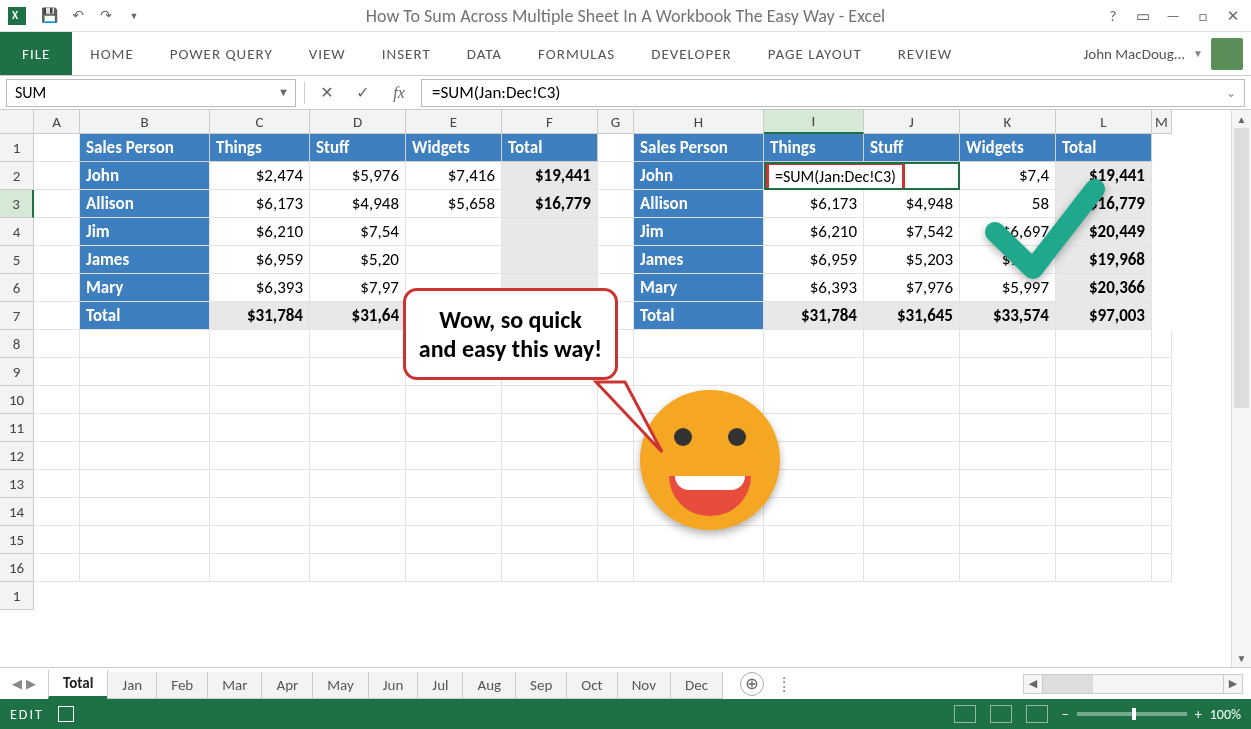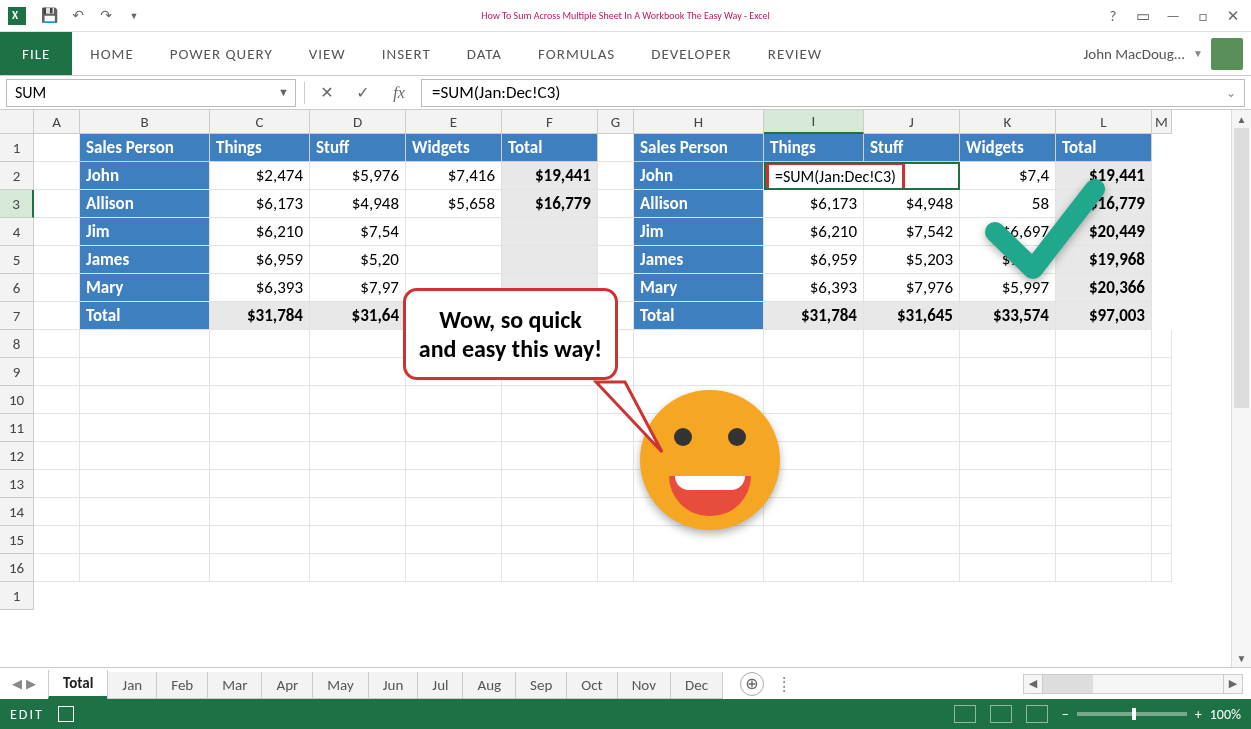--- a/index.html
+++ b/index.html
@@ -4,21 +4,21 @@
 <style>
 * { box-sizing: border-box; margin: 0; padding: 0; font-family: "Segoe UI", Calibri, sans-serif; }
 body { width: 1251px; height: 729px; background: #fff; overflow: hidden; position: relative; }
 
 
 .titlebar { height: 32px; background: #fff; display: flex; align-items: center; position: relative; border-bottom: 1px solid #e0e0e0; }
 .titlebar .excel-icon { width: 18px; height: 18px; margin-left: 8px; background: #1e7145; position: relative; }
 .titlebar .excel-icon::after { content: "X"; color: #fff; font-size: 11px; font-weight: bold; position: absolute; top: 2px; left: 4px; }
 .titlebar .qat { display: flex; gap: 8px; margin-left: 14px; }
 .titlebar .qat .q { width: 20px; height: 20px; display: flex; align-items: center; justify-content: center; color: #666; font-size: 14px; cursor: pointer; }
-.titlebar .title { position: absolute; left: 50%; transform: translateX(-50%); color: #be185d; font-size: 10px; }
+.titlebar .title { position: absolute; left: 50%; transform: translateX(-50%); color: #737373; font-size: 18px; }
 .titlebar .wincontrols { position: absolute; right: 6px; display: flex; gap: 6px; }
 .titlebar .wincontrols .wc { width: 24px; height: 24px; display: flex; align-items: center; justify-content: center; color: #666; font-size: 15px; cursor: pointer; }
 
 
 .ribbon { height: 44px; background: #fff; display: flex; align-items: stretch; border-bottom: 1px solid #ccc; position: relative; }
 .file-tab { background: #1e7145; color: #fff; padding: 0 22px; display: flex; align-items: center; font-size: 15px; letter-spacing: 1px; cursor: pointer; }
 .rtab { padding: 0 18px; display: flex; align-items: center; color: #555; font-size: 15px; letter-spacing: 1px; cursor: pointer; }
 .user { position: absolute; right: 8px; top: 0; height: 100%; display: flex; align-items: center; gap: 8px; color: #555; font-size: 15px; }
 .avatar { width: 32px; height: 32px; background: #5a8f5a; border-radius: 2px; }
 
@@ -120,20 +120,21 @@
 <div class="ribbon">
   <div class="file-tab">FILE</div>
   <div id="ribbon-tabs" style="display: flex;">
       <div class="rtab">HOME</div>
       <div class="rtab">POWER QUERY</div>
       <div class="rtab">VIEW</div>
       <div class="rtab">INSERT</div>
       <div class="rtab">DATA</div>
       <div class="rtab">FORMULAS</div>
       <div class="rtab">DEVELOPER</div>
+      <div class="rtab">PAGE LAYOUT</div>
       <div class="rtab">REVIEW</div>
     </div>
   <div class="user">
     <span>John MacDoug...</span>
     <span style="font-size:10px;color:#888">▼</span>
     <div class="avatar"></div>
   </div>
 </div>
 
 <div class="fbar-row">

